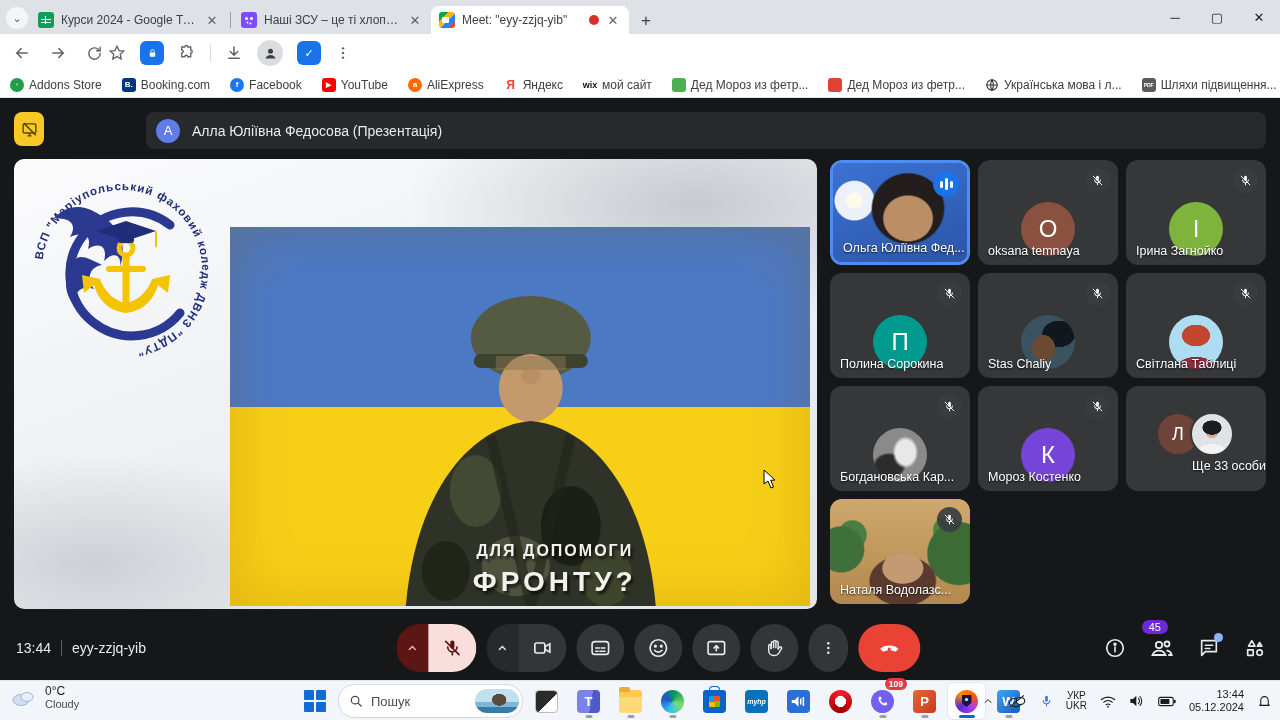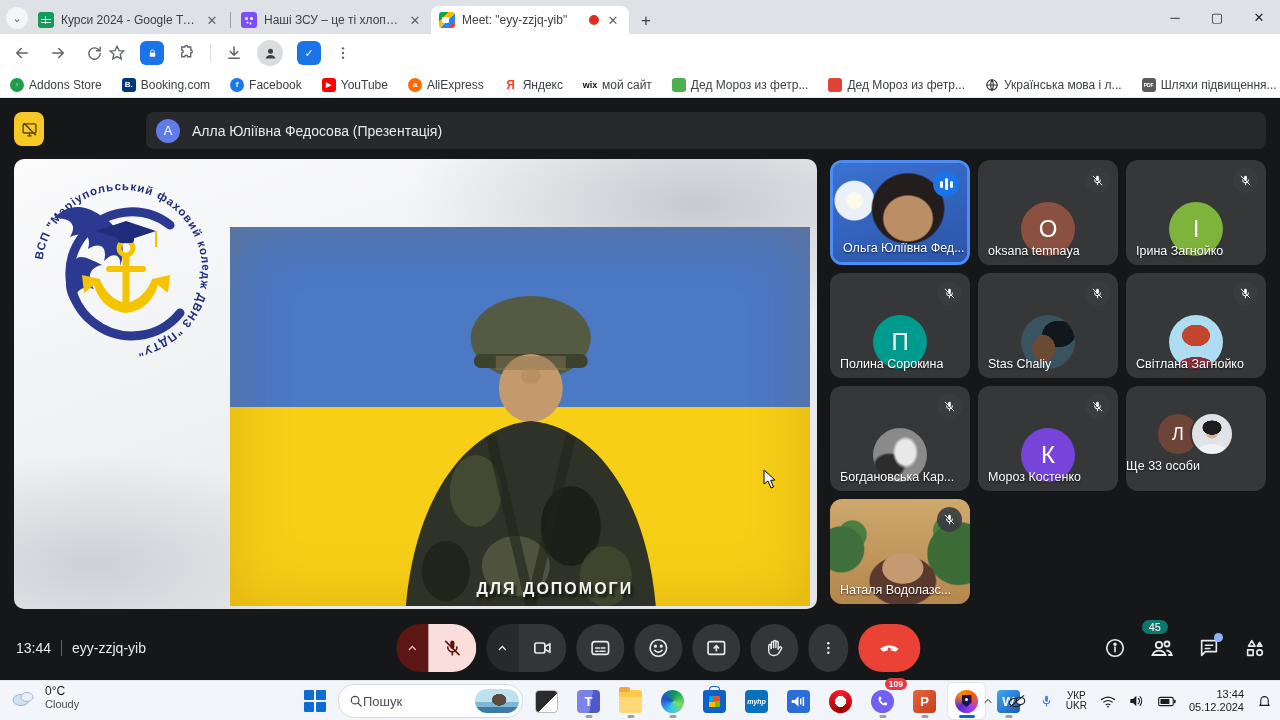--- a/index.html
+++ b/index.html
@@ -64,21 +64,21 @@
   .soldier { position:absolute; left:50%; bottom:0; transform:translateX(-46%); }
   .slide-text { position:absolute; left:8%; right:-4%; bottom:8px; text-align:center; color:#f3f2ee; font-weight:bold; letter-spacing:2px; text-shadow:2px 3px 3px rgba(0,0,0,.7); }
   .slide-text .l1 { font-size:21px; }
   .slide-text .l2 { font-size:16px; margin-top:8px; }
   .slide-text .l3 { font-size:28px; margin-top:6px; letter-spacing:4px; }
   .cursor { position:absolute; left:748px; top:310px; }
 
   .grid { position:absolute; left:830px; top:62px; width:436px; display:grid; grid-template-columns:140px 140px 140px; grid-auto-rows:105px; gap:8px; }
   .tile { position:relative; background:#353739; border-radius:12px; overflow:hidden; }
   .tile .name { position:absolute; left:10px; bottom:7px; color:#fff; font-size:12.5px; max-width:122px; white-space:nowrap; overflow:hidden; text-overflow:ellipsis; text-shadow:0 1px 2px rgba(0,0,0,.8); }
-  .tile.center-name .name { left:0; right:0; max-width:none; text-align:left; bottom:18px; }
+  .tile.center-name .name { left:0; right:0; max-width:none; text-align:right; bottom:18px; }
   .micoff { position:absolute; right:8px; top:8px; width:25px; height:25px; border-radius:50%; background:rgba(58,61,64,.92); display:flex; align-items:center; justify-content:center; color:#fff; }
   .audio-on { position:absolute; right:8px; top:8px; width:26px; height:26px; border-radius:50%; background:#1a73e8; display:flex; align-items:center; justify-content:center; gap:2px; }
   .audio-on i { width:3px; border-radius:2px; background:#fff; display:block; }
   .avatar-circle { position:absolute; left:50%; top:42px; transform:translate(-50%,0); width:54px; height:54px; border-radius:50%; color:#fff; font-size:24px; display:flex; align-items:center; justify-content:center; }
   .tile-speaking { border:3px solid #4e8df6; }
 
   
   .p-photo { position:absolute; left:50%; top:42px; transform:translateX(-50%); width:54px; height:54px; border-radius:50%; }
   .p-yurii { background:
       radial-gradient(ellipse 40% 26% at 50% 30%, #2e2620 0 60%, transparent 62%),
@@ -136,36 +136,36 @@
   .seg-btn { width:48px; height:48px; display:flex; align-items:center; justify-content:center; }
   .mic-chev { background:#5c1614; color:#f2b8b5; }
   .mic-main { background:#f9dedc; color:#601410; }
   .cam-chev { background:#28292c; color:#e8eaed; }
   .cam-main { background:#333537; color:#e8eaed; }
   .cbtn { width:48px; height:48px; border-radius:50%; background:#333537; color:#e8eaed; display:flex; align-items:center; justify-content:center; }
   .cbtn.narrow { width:40px; }
   .endcall { width:62px; height:48px; border-radius:26px; background:#ea4335; color:#fff; display:flex; align-items:center; justify-content:center; }
   .cb-right { position:absolute; right:14px; top:0; height:48px; display:flex; align-items:center; gap:24px; color:#e8eaed; }
   .cb-right .iconwrap { position:relative; display:flex; }
-  .count-badge { position:absolute; right:6px; top:-16px; background:#0f766e; color:#fff; font-size:11px; border-radius:9px; padding:1px 7px; }
+  .count-badge { position:absolute; right:6px; top:-16px; background:#6d28d9; color:#fff; font-size:11px; border-radius:9px; padding:1px 7px; }
   .chat-dot { position:absolute; right:-3px; top:-4px; width:9px; height:9px; border-radius:50%; background:#8ab4f8; }
 
   
   .taskbar { position:absolute; left:0; top:680px; width:1280px; height:40px; background:#f2f5fa; border-top:1px solid #e1e4e9; }
   .weather { position:absolute; left:10px; top:3px; display:flex; align-items:center; gap:7px; }
   .weather .t { font-size:12px; color:#1b1b1b; }
   .weather .c { font-size:11px; color:#4b4b4b; }
   .tb-icons { position:absolute; left:296px; top:2px; display:flex; align-items:center; gap:5px; }
   .tb-slot { position:relative; width:37px; height:36px; display:flex; align-items:center; justify-content:center; border-radius:5px; }
   .tb-slot.active-app { background:#ffffff; box-shadow:0 0 0 1px #e3e6ea; }
   .tb-slot .runline { position:absolute; bottom:1px; left:50%; transform:translateX(-50%); width:7px; height:3px; border-radius:2px; background:#9aa0a6; }
   .tb-slot.active-app .runline { width:16px; background:#0a66d0; }
   .start-ico { width:22px; height:22px; display:grid; grid-template-columns:10px 10px; gap:2px; }
   .start-ico i { background:#0e6cd4; border-radius:1px; }
-  .search-pill { display:flex; align-items:center; width:185px; height:34px; background:#fff; border:1px solid #d5d9de; border-radius:16px; padding:0 3px 0 10px; }
+  .search-pill { display:flex; align-items:center; width:185px; height:34px; background:#fff; border:1px solid #d5d9de; border-radius:16px; padding:0 3px 0 10px; gap:8px; }
   .search-pill .ph { color:#4b4f55; font-size:13px; flex:1; }
   .search-img { width:44px; height:24px; border-radius:12px; background:
      radial-gradient(ellipse 40% 60% at 55% 45%, #5a4a3a 0 40%, transparent 42%),
      linear-gradient(#bfe0ef 0 55%, #7fb6d4 55% 75%, #3a7ca6 75%); }
   .ico22 { width:23px; height:23px; border-radius:4px; display:flex; align-items:center; justify-content:center; color:#fff; font-weight:bold; font-size:13px; position:relative; }
   .taskview { background:linear-gradient(135deg,#2b2b2b 0 55%, #ffffff 55%); border:1px solid #bbb; }
   .teams { background:linear-gradient(100deg,#7b83eb 0 60%, #5059c9 60%); }
   .folder { background:linear-gradient(#ffc94d 0 30%, #ffd978 30%); border-radius:3px; }
   .folder::before { content:""; position:absolute; left:0; top:-3px; width:11px; height:5px; background:#f0a93c; border-radius:2px 2px 0 0; }
   .edge { border-radius:50%; background:conic-gradient(from 200deg,#35c1f1,#2052cc,#0f9d58,#7ddc68,#35c1f1); }
@@ -375,20 +375,21 @@
           <ellipse cx="80" cy="215" rx="26" ry="36" fill="#4a4f38" opacity="0.8"></ellipse>
           <ellipse cx="175" cy="250" rx="30" ry="40" fill="#171a12" opacity="0.8"></ellipse>
           <ellipse cx="120" cy="290" rx="34" ry="30" fill="#5c6148" opacity="0.7"></ellipse>
           <ellipse cx="210" cy="300" rx="26" ry="30" fill="#43482f" opacity="0.8"></ellipse>
           <ellipse cx="50" cy="295" rx="24" ry="30" fill="#1d2016" opacity="0.8"></ellipse>
           <path d="M95 160 L135 330 M175 160 L135 330" stroke="#20231a" stroke-width="10" opacity="0.6"></path>
           <ellipse cx="135" cy="100" rx="10" ry="8" fill="#b08a5f" opacity="0.6"></ellipse>
         </svg>
         <div class="slide-text">
           <div class="l2">ДЛЯ ДОПОМОГИ</div>
+          <div class="l3">ФРОНТУ?</div>
         </div>
       </div>
 
       <svg class="cursor" width="16" height="20">
         <path d="M2 1 L2 15 L6 12 L9 19 L11.5 18 L8.7 11.3 L13 11 Z" fill="#fff" stroke="#000" stroke-width="1"></path>
       </svg>
     </div>
 
     <div class="grid">
 
@@ -448,21 +449,21 @@
       </div>
 
       <div class="tile">
         <div class="micoff">
             <svg width="13" height="13" viewBox="0 0 24 24" fill="none" stroke="#fff" stroke-width="1.8" stroke-linecap="round">
               <rect x="9.5" y="3" width="5" height="10" rx="2.5" fill="#fff" stroke="none"></rect>
               <path d="M6.5 11a5.5 5.5 0 0 0 11 0M12 16.5V20M4 4l16 16"></path>
             </svg>
           </div>
         <div class="p-photo p-svitlana"></div>
-        <div class="name">Світлана Загнойко</div>
+        <div class="name">Світлана Таблиці</div>
       </div>
 
 
       <div class="tile">
         <div class="micoff">
             <svg width="13" height="13" viewBox="0 0 24 24" fill="none" stroke="#fff" stroke-width="1.8" stroke-linecap="round">
               <rect x="9.5" y="3" width="5" height="10" rx="2.5" fill="#fff" stroke="none"></rect>
               <path d="M6.5 11a5.5 5.5 0 0 0 11 0M12 16.5V20M4 4l16 16"></path>
             </svg>
           </div>

